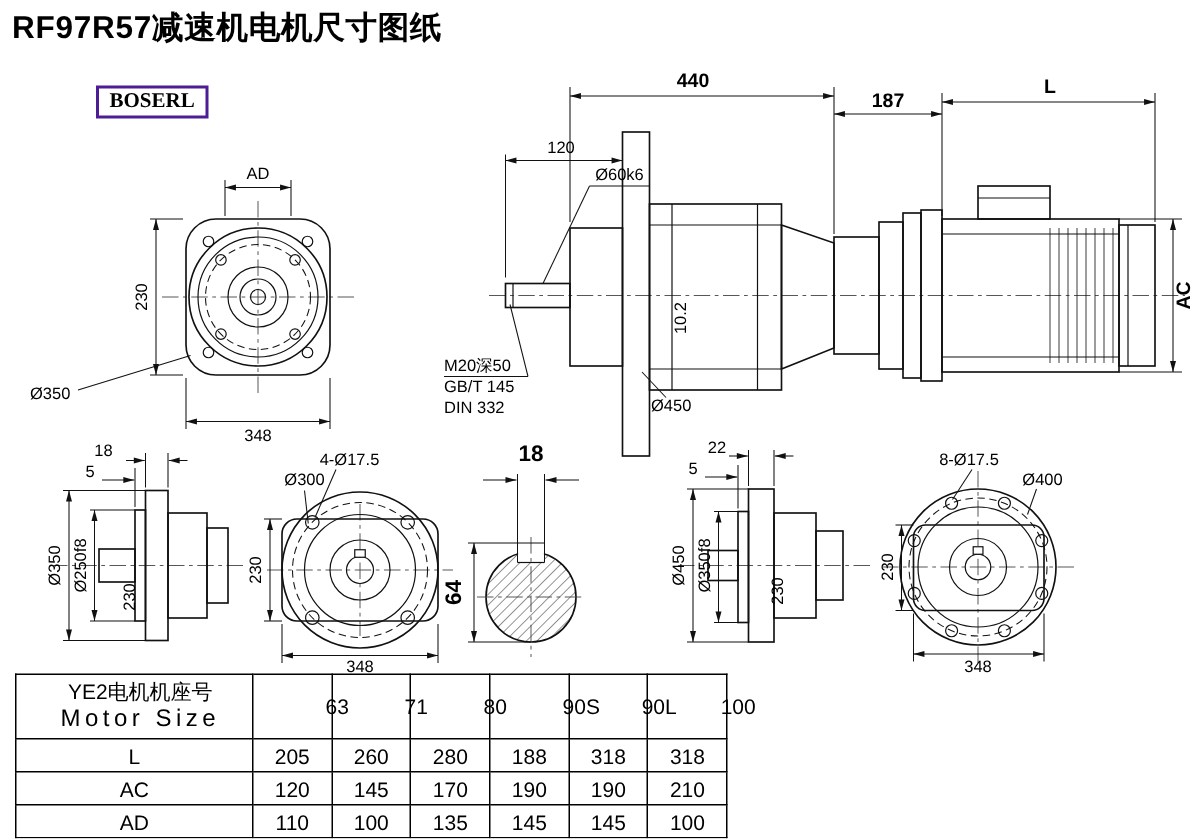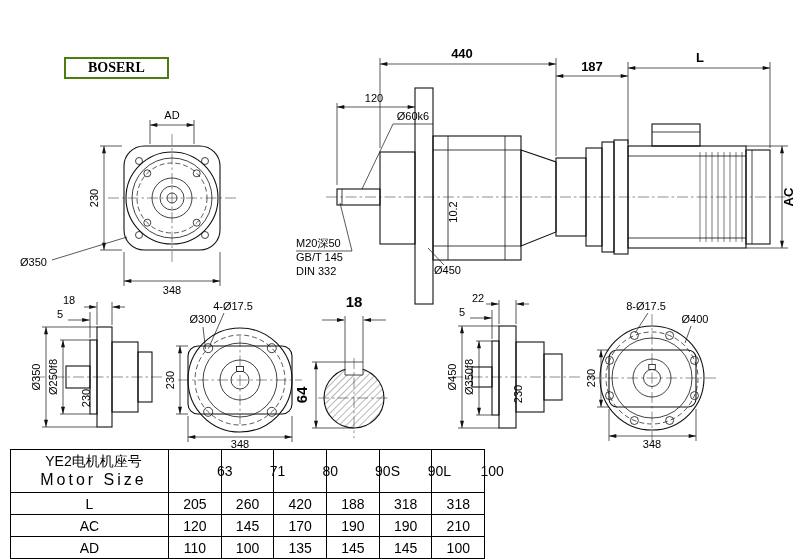--- a/index.html
+++ b/index.html
@@ -1,20 +1,20 @@
 <!DOCTYPE html>
 <html><head>
 <meta charset="utf-8">
 <style>
   html,body{margin:0;padding:0;background:#fff;}
   .stage{position:relative;width:800px;height:559px;background:#fff;overflow:hidden;
          font-family:"Liberation Sans",sans-serif;color:#000;}
   .page-title{position:absolute;left:8px;top:4px;font-size:21px;font-weight:bold;
               letter-spacing:0.5px;font-family:"Liberation Sans",sans-serif;}
-  .logo{position:absolute;left:64px;top:57px;border:2px solid #4d7c0f;padding:1px 22px;
+  .logo{position:absolute;left:64px;top:57px;border:2px solid #4c1d95;padding:1px 7px;
         font-family:"Liberation Serif",serif;font-weight:bold;font-size:14px;text-align:center;}
   svg.drawing{position:absolute;left:0;top:0;}
   svg text{fill:#000;font-family:"Liberation Sans",sans-serif;font-size:11px;}
   .mid{text-anchor:middle;}
   .tb{font-size:13px;font-weight:bold;}
   .big{font-size:15px;font-weight:bold;}
   .ol{fill:none;stroke:#111;stroke-width:1.1;}
   .ol2{fill:none;stroke:#111;stroke-width:0.8;}
   .fin{stroke:#111;stroke-width:0.55;}
   .dim{stroke:#111;stroke-width:0.7;fill:none;}
@@ -30,20 +30,21 @@
   .r-hdr th{height:42px;padding-left:48px;}
   .r-data td{height:21px;}
   .hdr-cell{text-align:center;padding-left:8px !important;}
   .hdr-cell .en{letter-spacing:3px;font-size:16px;}
 </style>
 </head>
 <body>
 
 <div class="stage">
 
+  <div class="page-title">RF97R57减速机电机尺寸图纸</div>
   <div class="logo">
     <span>BOSERL</span>
   </div>
 
   <svg class="drawing" width="800" height="450" viewBox="0 0 800 450">
     <defs>
       <marker id="arr" viewBox="0 0 10 10" refX="9.3" refY="5" markerWidth="10" markerHeight="10" markerUnits="userSpaceOnUse" orient="auto-start-reverse">
         <path d="M2,3 L9.3,5 L2,7 Z" fill="#111"></path>
       </marker>
       <pattern id="hatch" patternUnits="userSpaceOnUse" width="5" height="5" patternTransform="rotate(45)">
@@ -331,21 +332,21 @@
       <th>71</th>
       <th>80</th>
       <th>90S</th>
       <th>90L</th>
       <th>100</th>
     </tr>
     <tr class="r-data">
       <td>L</td>
       <td>205</td>
       <td>260</td>
-      <td>420</td>
+      <td>280</td>
       <td>188</td>
       <td>318</td>
       <td>318</td>
     </tr>
     <tr class="r-data">
       <td>AC</td>
       <td>120</td>
       <td>145</td>
       <td>170</td>
       <td>190</td>

